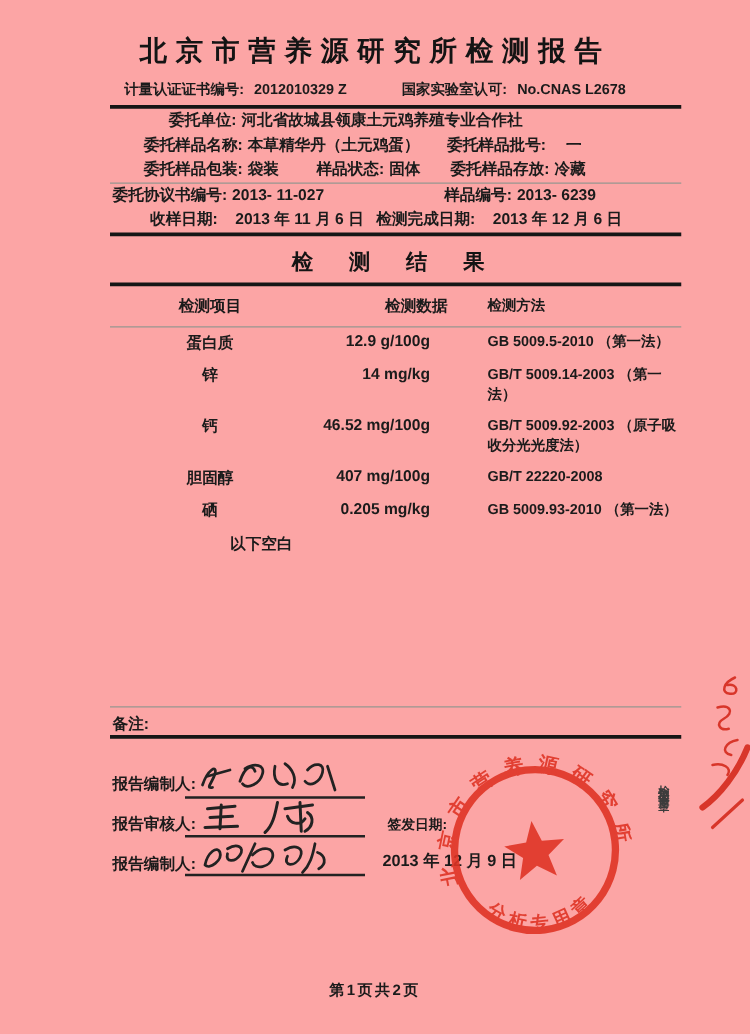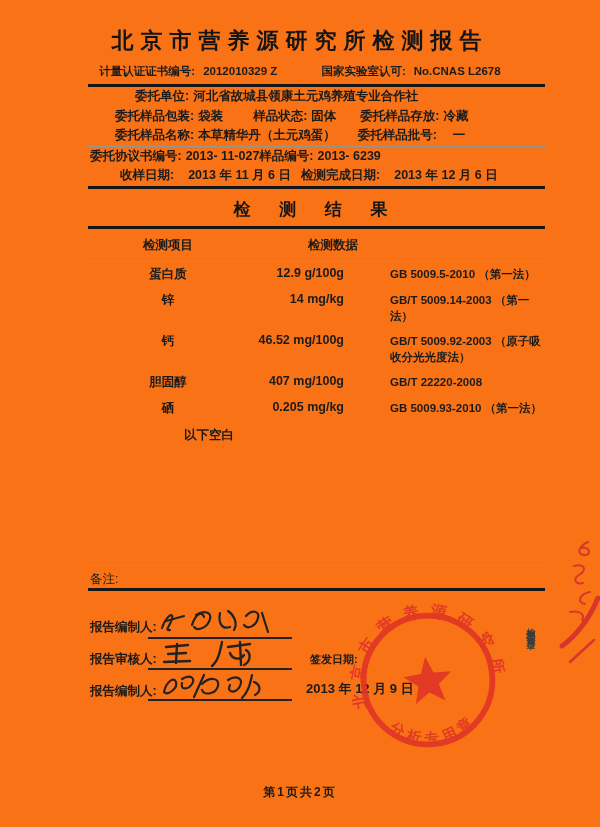--- a/index.html
+++ b/index.html
@@ -1,18 +1,18 @@
 <!DOCTYPE html>
 <html><head>
 <meta charset="utf-8">
 <style>
   html,body{margin:0;padding:0;background:#e8e8e6;}
   .page{
     position:relative;width:600px;height:827px;margin:0 auto;
-    background:#f97316;color:#1b1b1b;overflow:hidden;
+    background:#fca5a5;color:#1b1b1b;overflow:hidden;
     font-family:"Liberation Sans","DejaVu Sans",sans-serif;
   }
   .title{
     text-align:center;font-size:22px;font-weight:800;letter-spacing:7px;
     padding-top:26px;color:#141414;
   }
   .cert-row{display:flex;justify-content:center;gap:44px;font-size:11.5px;font-weight:700;margin-top:8px;}
   .cert-row2{text-align:center;font-size:11.5px;font-weight:700;margin-top:3px;}
   .cert-row .val,.cert-row2 .val{margin-left:8px;}
   .content{margin-left:88px;width:457px;}
@@ -25,21 +25,21 @@
   .res-table{font-weight:700;}
   .res-row{display:grid;grid-template-columns:160px 110px 187px;}
   .res-head{padding:8px 0 7px;}
   .c-item{text-align:center;font-size:12.5px;}
   .c-val{text-align:right;padding-right:14px;font-size:12.5px;white-space:nowrap;}
   .c-val.hdr{text-align:right;padding-right:0;}
   .c-meth{padding-left:32px;font-size:11.5px;line-height:1.4;}
   .res-body .res-row{padding:4.5px 0;}
   .end-note{margin-left:96px;font-size:12.5px;font-weight:700;padding-top:5px;}
   .abs{position:absolute;}
-  .rem-label{font-size:12.5px;font-weight:400;}
+  .rem-label{font-size:12.5px;font-weight:700;}
   .sig-label{font-size:12.5px;font-weight:700;white-space:nowrap;}
   .sig-line{height:1.5px;background:#222;}
   .issue-label{font-size:11px;font-weight:700;}
   .issue-date{font-size:13px;font-weight:700;white-space:nowrap;}
   .stamp-box{pointer-events:none;transform:rotate(-7deg);}
   .side-note{
     writing-mode:vertical-rl;text-orientation:upright;
     font-size:9px;letter-spacing:2px;color:#3c3c3c;font-weight:600;
   }
   .footer{position:absolute;left:0;width:100%;text-align:center;font-size:12px;font-weight:700;letter-spacing:2px;}
@@ -63,57 +63,58 @@
 
   <div class="content" style="margin-top:5px;">
     <div class="rule-thick"></div>
 
     <div class="info">
       <div class="info-row" style="padding-left:47px;">
         <span>委托单位:</span>
         <span class="val">河北省故城县领康土元鸡养殖专业合作社</span>
       </div>
       <div class="info-row" style="padding-left:27px;">
+        <span>委托样品名称:</span>
+        <span class="val">本草精华丹（土元鸡蛋）</span>
+        <span style="margin-left:22px;">委托样品批号:</span>
+        <span class="val" style="margin-left:16px;">一</span>
+      </div>
+      <div class="info-row" style="padding-left:27px;">
         <span>委托样品包装:</span>
         <span class="val">袋装</span>
         <span style="margin-left:30px;">样品状态:</span>
         <span class="val">固体</span>
         <span style="margin-left:24px;">委托样品存放:</span>
         <span class="val">冷藏</span>
       </div>
-      <div class="info-row" style="padding-left:27px;">
-        <span>委托样品名称:</span>
-        <span class="val">本草精华丹（土元鸡蛋）</span>
-        <span style="margin-left:22px;">委托样品批号:</span>
-        <span class="val" style="margin-left:16px;">一</span>
-      </div>
       <div class="rule-thin"></div>
       <div class="info-row" style="padding-left:2px;">
         <span>委托协议书编号:</span>
         <span class="val">2013- 11-027</span>
-        <span style="">样品编号:</span>
+        <span style="margin-left:96px;">样品编号:</span>
         <span class="val">2013- 6239</span>
       </div>
       <div class="info-row" style="padding-left:32px;gap:10px;">
         <span>收样日期:</span>
         <span class="val">2013 年 11 月 6 日</span>
         <span style="">检测完成日期:</span>
         <span class="val">2013 年 12 月 6 日</span>
       </div>
     </div>
 
     <div class="rule-thick"></div>
 
     <div class="sec-title">检 测 结 果</div>
     <div class="rule-thick"></div>
 
     <div class="res-table">
       <div class="res-row res-head">
         <div class="c-item">检测项目</div>
         <div class="c-val hdr">检测数据</div>
+        <div class="c-meth">检测方法</div>
       </div>
       <div class="rule-thin"></div>
       <div class="res-body">
         <div class="res-row">
           <div class="c-item">蛋白质</div>
           <div class="c-val">12.9 g/100g</div>
           <div class="c-meth">GB 5009.5-2010 （第一法）</div>
         </div>
         <div class="res-row">
           <div class="c-item">锌</div>

